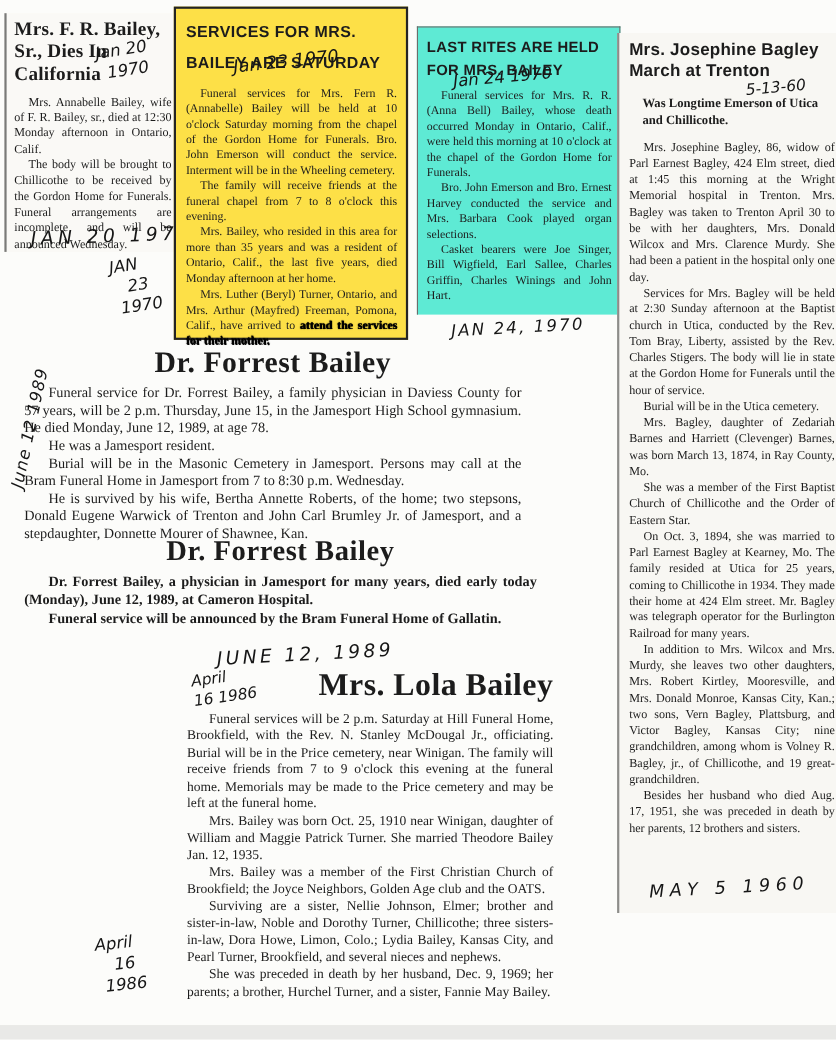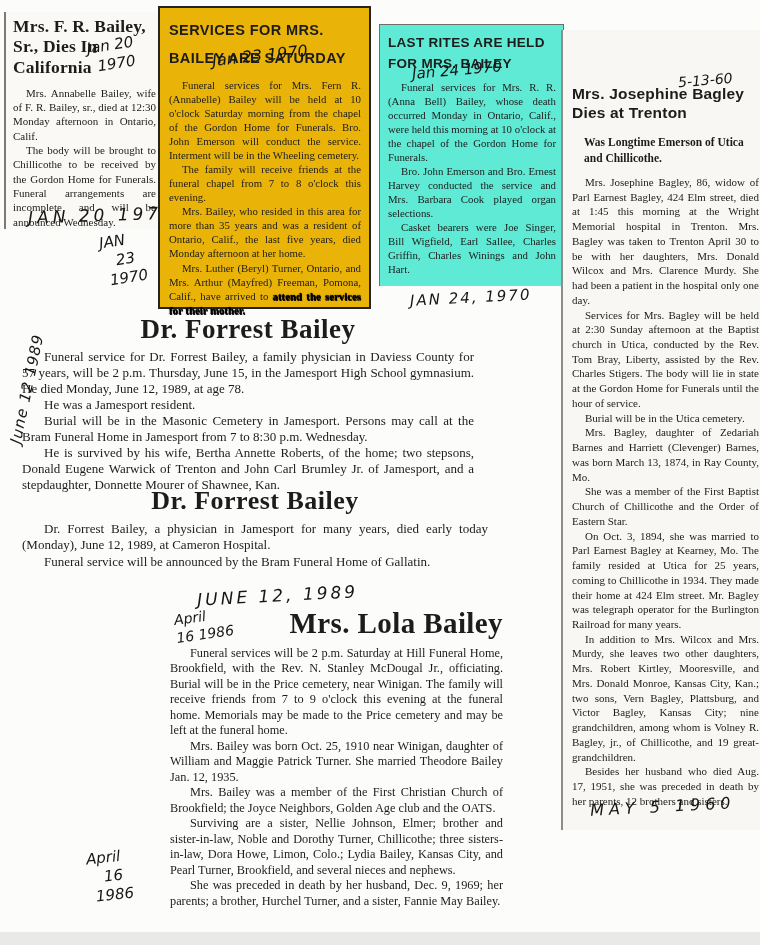--- a/index.html
+++ b/index.html
@@ -19,45 +19,45 @@
     font-style:italic; color:#161616; white-space:nowrap;
   }
   .hw div { line-height:1.25; }
 
   
   #clip-fr { left:4px; top:12px; width:152px; border-left:2px solid #7a7a78; padding:4px 0 0 7px; background:#faf9f6; }
   #clip-fr .headline { font-size:17.5px; font-weight:bold; line-height:1.16; letter-spacing:.2px; }
   #clip-fr .body { margin-top:9px; width:143px; }
 
   
-  #clip-services { left:158px; top:6px; width:213px; border:2px solid #242424; background:#eab308; padding:9px 8px 6px 9px; box-sizing:border-box; height:303px; }
+  #clip-services { left:158px; top:6px; width:213px; border:2px solid #242424; background:#fde047; padding:9px 8px 6px 9px; box-sizing:border-box; height:303px; }
   #clip-services .headline { font-family:"Liberation Sans", sans-serif; font-size:14.5px; font-weight:bold; letter-spacing:.4px; line-height:1.9; }
   #clip-services .bp { font-size:10.8px; }
   .smudge { font-weight:bold; color:#000; text-shadow:0 0 1.2px #000, 0.5px 0.5px 0 #000; }
 
   
   #clip-rites { left:379px; top:24px; width:185px; border:1.5px solid #6d6d6a; border-bottom:none; background:#5eead4; padding:8px 7px 4px 8px; box-sizing:border-box; height:262px; }
   #clip-rites .headline { font-family:"Liberation Sans", sans-serif; font-size:13.5px; font-weight:bold; letter-spacing:.3px; line-height:1.55; }
   #clip-rites .bp { font-size:10.8px; }
 
   
   #clip-bagley { left:561px; top:30px; width:199px; border-left:2px solid #8d8d8a; padding:6px 1px 0 9px; box-sizing:border-box; background:#f8f7f3; height:800px; }
-  #clip-bagley .headline { font-family:"Liberation Sans", sans-serif; font-size:15.5px; font-weight:bold; letter-spacing:.2px; line-height:1.25;margin-top:48px; }
+  #clip-bagley .headline { font-family:"Liberation Sans", sans-serif; font-size:15.5px; font-weight:bold; letter-spacing:.2px; line-height:1.25; }
   #clip-bagley .subhead { font-size:11.5px; font-weight:bold; margin:11px 4px 9px 12px; line-height:1.4; }
   #clip-bagley .bp { font-size:11px; line-height:1.34; }
 
   
   #clip-forrest1 { left:22px; top:314px; width:452px; }
   #clip-forrest1 .headline { text-align:center; font-size:27px; font-weight:bold; letter-spacing:.5px; margin-bottom:4px; }
   #clip-forrest1 .bp { font-size:13px; line-height:1.23; text-indent:22px; }
 
   
   #clip-forrest2 { left:22px; top:486px; width:466px; }
   #clip-forrest2 .headline { text-align:center; font-size:26px; font-weight:bold; letter-spacing:.5px; margin-bottom:5px; }
-  #clip-forrest2 .bp { font-size:13px; line-height:1.25; text-indent:22px; }
+  #clip-forrest2 .bp { font-size:13px; line-height:1.25; text-indent:22px;font-weight:bold; }
 
   
   #clip-lola { left:170px; top:607px; width:333px; }
   #clip-lola .headline { text-align:right; font-size:29px; font-weight:bold; letter-spacing:.4px; padding-left:42px; margin-bottom:6px; font-family:"Liberation Serif", serif; }
   #clip-lola .bp { font-size:12.3px; line-height:1.26; text-indent:20px; }
 </style>
 </head>
 <body>
 
 <div id="page">
@@ -108,21 +108,21 @@
       <p class="bp">Bro. John Emerson and Bro. Ernest Harvey conducted the service and Mrs. Barbara Cook played organ selections.</p>
       <p class="bp">Casket bearers were Joe Singer, Bill Wigfield, Earl Sallee, Charles Griffin, Charles Winings and John Hart.</p>
     </div>
     <div class="hw" style="position:static; display:block; margin:12px 0 0 22px; font-size:15px; letter-spacing:2px; transform:rotate(-3deg);">JAN 24, 1970</div>
   </div>
   <div class="hw" style="left:412px; top:61px; font-size:15px; transform:rotate(-5deg);">Jan 24 1970</div>
 
   <div id="clip-bagley" class="clip">
     <div class="headline">
       <div>Mrs. Josephine Bagley</div>
-      <div>Dies at Trenton</div>
+      <div>March at Trenton</div>
     </div>
     <div class="subhead">Was Longtime Emerson of Utica and Chillicothe.</div>
     <div>
       <p class="bp">Mrs. Josephine Bagley, 86, widow of Parl Earnest Bagley, 424 Elm street, died at 1:45 this morning at the Wright Memorial hospital in Trenton. Mrs. Bagley was taken to Trenton April 30 to be with her daughters, Mrs. Donald Wilcox and Mrs. Clarence Murdy. She had been a patient in the hospital only one day.</p>
       <p class="bp">Services for Mrs. Bagley will be held at 2:30 Sunday afternoon at the Baptist church in Utica, conducted by the Rev. Tom Bray, Liberty, assisted by the Rev. Charles Stigers. The body will lie in state at the Gordon Home for Funerals until the hour of service.</p>
       <p class="bp">Burial will be in the Utica cemetery.</p>
       <p class="bp">Mrs. Bagley, daughter of Zedariah Barnes and Harriett (Clevenger) Barnes, was born March 13, 1874, in Ray County, Mo.</p>
       <p class="bp">She was a member of the First Baptist Church of Chillicothe and the Order of Eastern Star.</p>
       <p class="bp">On Oct. 3, 1894, she was married to Parl Earnest Bagley at Kearney, Mo. The family resided at Utica for 25 years, coming to Chillicothe in 1934. They made their home at 424 Elm street. Mr. Bagley was telegraph operator for the Burlington Railroad for many years.</p>
       <p class="bp">In addition to Mrs. Wilcox and Mrs. Murdy, she leaves two other daughters, Mrs. Robert Kirtley, Mooresville, and Mrs. Donald Monroe, Kansas City, Kan.; two sons, Vern Bagley, Plattsburg, and Victor Bagley, Kansas City; nine grandchildren, among whom is Volney R. Bagley, jr., of Chillicothe, and 19 great-grandchildren.</p>

